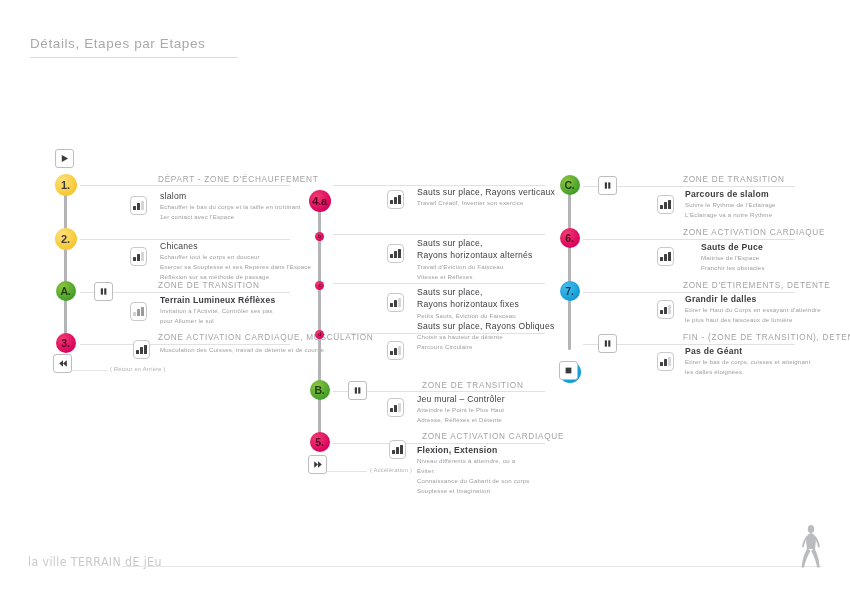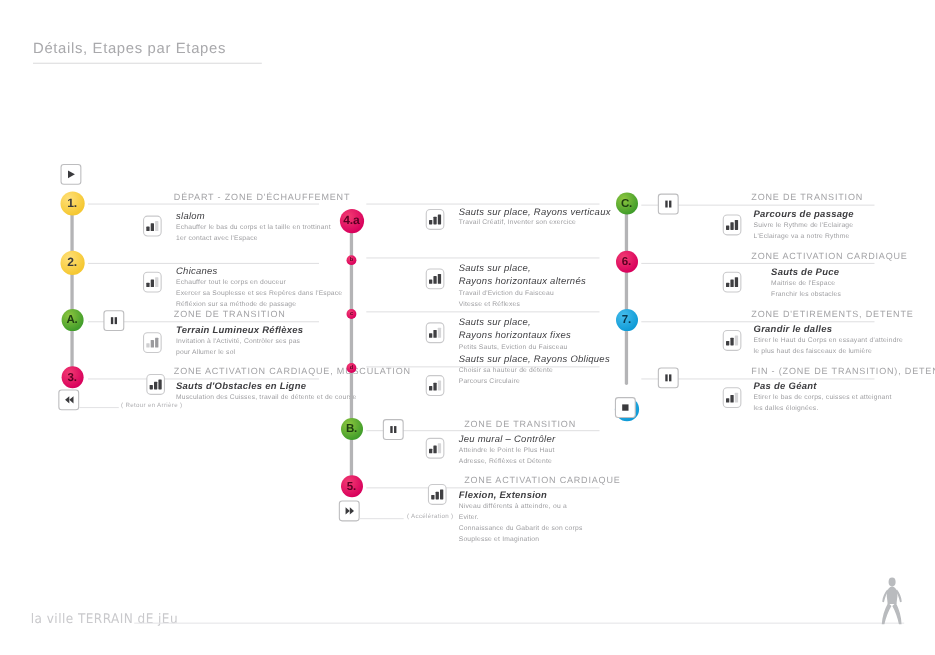--- a/index.html
+++ b/index.html
@@ -93,21 +93,20 @@
 
   
   .entry { position:absolute; }
   .entry .etitle {
     font-size:8.6px;
     color:#3d3d40;
     font-weight:700;
     letter-spacing:.25px;
     white-space:nowrap;
     line-height:1.45;
-    font-style:italic;
   }
   .entry .etitle.thin { font-weight:400; }
   .entry .edesc {
     font-size:6.1px;
     color:#9d9da0;
     letter-spacing:.2px;
     line-height:1.62;
     white-space:nowrap;
   }
 
@@ -227,21 +226,20 @@
 
   <div class="hrule" style="left:80px; top:344px; width:210px;"></div>
   <div class="zone" style="left:158px; top:333px;">ZONE ACTIVATION CARDIAQUE, MUSCULATION</div>
 
   <div class="lvl v3" style="left:133px; top:340px;">
     <i class="b1"></i>
       <i class="b2"></i>
       <i class="b3"></i>
   </div>
   <div class="entry" style="left:160px; top:345px;">
-    <div class="etitle">Sauts d'Obstacles en Ligne</div>
     <div class="edesc">Musculation des Cuisses, travail de détente et de course</div>
   </div>
 
   <div class="xport" style="left:53px; top:354px;">
     <svg width="10" height="9" viewBox="0 0 12 10">
       <polygon points="6,1 6,9 1.4,5" fill="#3a3a3d"></polygon>
       <polygon points="10.6,1 10.6,9 6,5" fill="#3a3a3d"></polygon>
     </svg>
   </div>
   <div class="annot-line" style="left:72px; top:370px; width:36px;"></div>
@@ -368,21 +366,21 @@
       <rect x="2" y="1.5" width="2.4" height="7" fill="#3a3a3d"></rect>
       <rect x="5.8" y="1.5" width="2.4" height="7" fill="#3a3a3d"></rect>
     </svg>
   </div>
   <div class="lvl v3" style="left:152px; top:195px;">
     <i class="b1"></i>
       <i class="b2"></i>
       <i class="b3"></i>
   </div>
   <div class="entry" style="left:180px; top:188px;">
-    <div class="etitle">Parcours de passage</div>
+    <div class="etitle">Parcours de slalom</div>
     <div class="edesc">Suivre le Rythme de l'Eclairage</div>
     <div class="edesc">L'Eclairage va a notre Rythme</div>
   </div>
 
   <div class="hrule" style="left:78px; top:239px; width:212px;"></div>
   <div class="zone" style="left:178px; top:228px;">ZONE ACTIVATION CARDIAQUE</div>
   <div class="lvl v3" style="left:152px; top:247px;">
     <i class="b1"></i>
       <i class="b2"></i>
       <i class="b3"></i>

